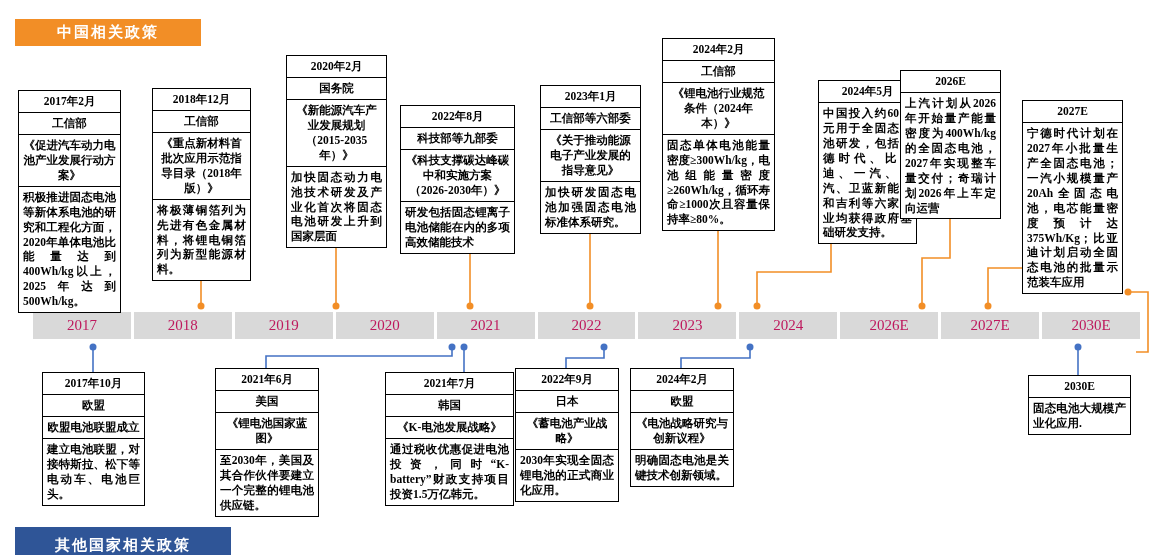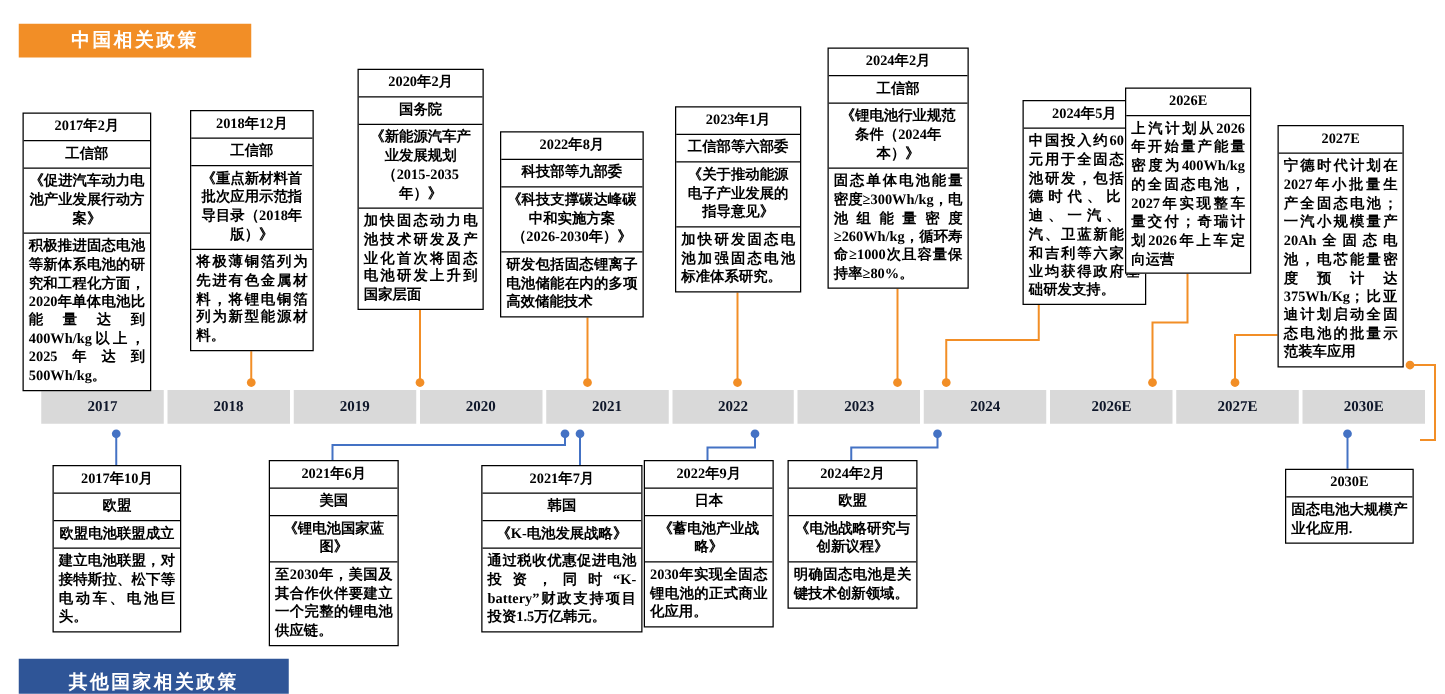--- a/index.html
+++ b/index.html
@@ -12,21 +12,21 @@
   .tag-other { left:15px; top:527px; width:216px; height:37px; background:#2F5597; }
 
   .connectors { position:absolute; left:0; top:0; z-index:1; }
   .oc { stroke:#F28E26; stroke-width:1.6; fill:none; }
   .bc { stroke:#4472C4; stroke-width:1.6; fill:none; }
   .od { fill:#F28E26; } .bd { fill:#4472C4; }
 
   .bar { position:absolute; left:33px; top:312px; width:1107px; height:27px;
          display:flex; gap:3px; z-index:2; }
   .seg { flex:1; background:#D9D9D9; display:flex; align-items:center; justify-content:center;
-         font-weight:bold; font-size:12px; color:#0f172a; }
+         font-weight:normal; font-size:15px; color:#be185d; }
 
   .pbox { position:absolute; border:1.3px solid #000; background:#fff; z-index:3; }
   .prow { padding:3px 4px; font-size:11.5px; line-height:1.3; font-weight:bold; color:#000; }
   .prow + .prow { border-top:1.3px solid #000; }
   .c { text-align:center; }
   .desc { text-align:justify; }
 </style>
 </head>
 <body>
 

